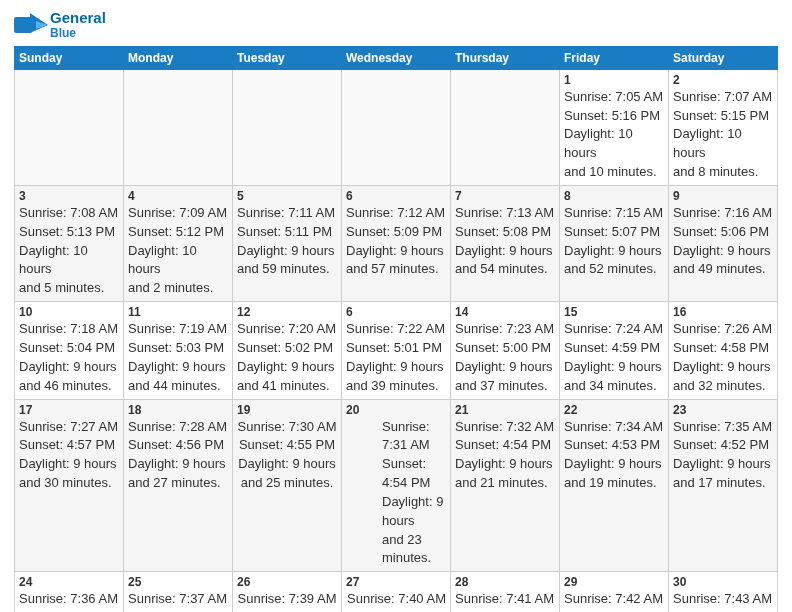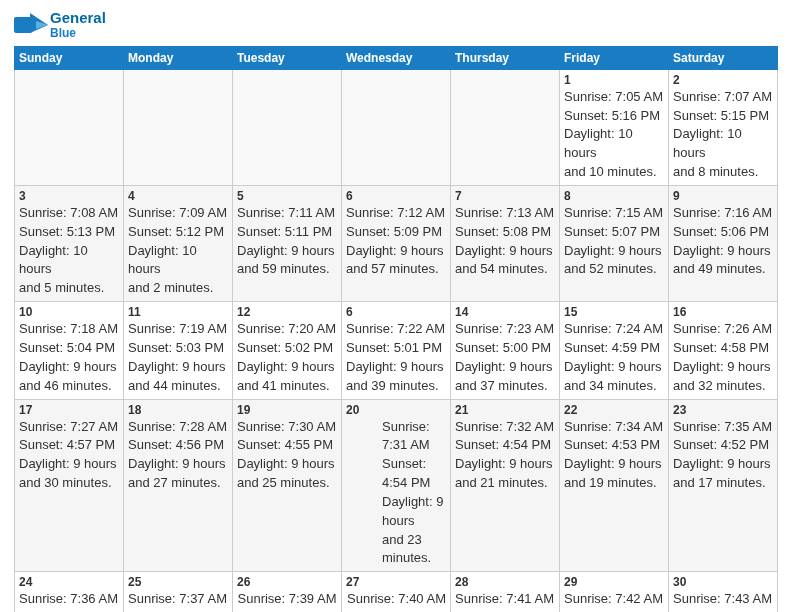--- a/index.html
+++ b/index.html
@@ -250,21 +250,21 @@
           </td>
           <td>
             <span class="day-num">18</span>
             <div class="day-info" style="white-space: pre-line;">Sunrise: 7:28 AM
 Sunset: 4:56 PM
 Daylight: 9 hours
 and 27 minutes.</div>
           </td>
           <td>
             <span class="day-num">19</span>
-            <div class="day-info" style="white-space: pre-line;">Sunrise: 7:30 AM
+            <div class="day-info" style="white-space: pre-line; text-align: center;">Sunrise: 7:30 AM
 Sunset: 4:55 PM
 Daylight: 9 hours
 and 25 minutes.</div>
           </td>
           <td>
             <span class="day-num">20</span>
             <div class="day-info" style="white-space: pre-line; margin-left: 36px;">Sunrise: 7:31 AM
 Sunset: 4:54 PM
 Daylight: 9 hours
 and 23 minutes.</div>

